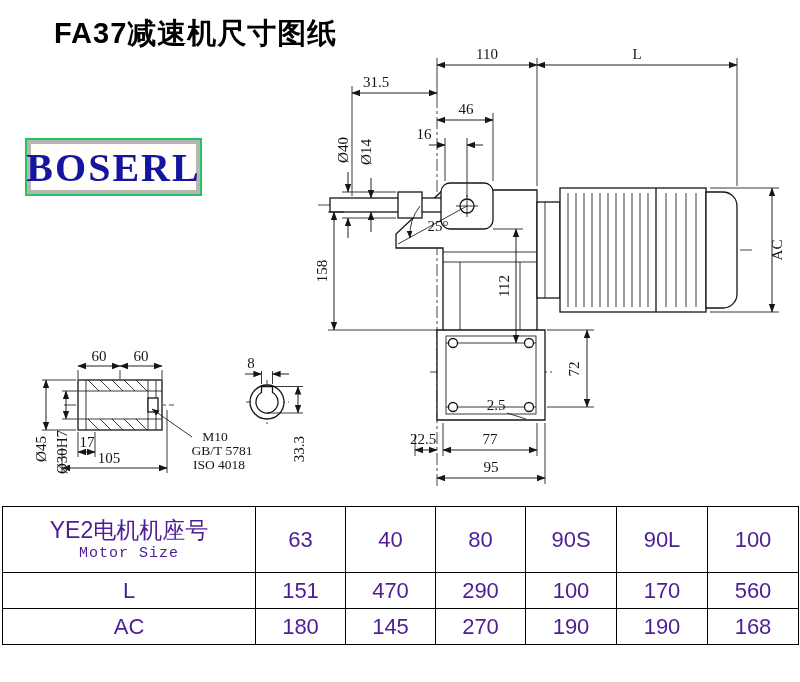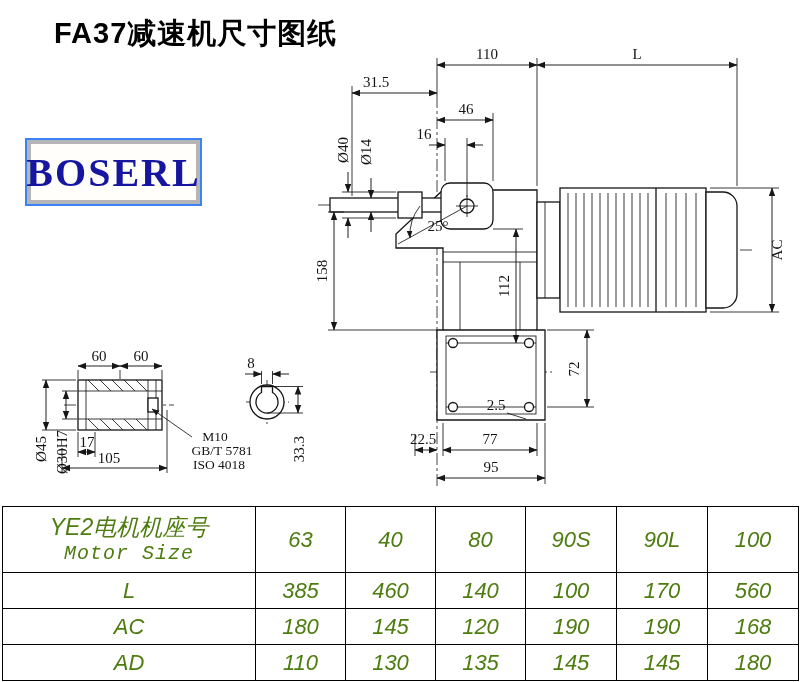--- a/index.html
+++ b/index.html
@@ -1,42 +1,42 @@
 <!DOCTYPE html>
 <html><head>
 <meta charset="utf-8">
 <style>
   * { margin:0; padding:0; box-sizing:border-box; }
   html,body { width:800px; height:682px; background:#fff; font-family:"Liberation Sans",sans-serif; }
   .page { position:relative; width:800px; height:682px; background:#fff; overflow:hidden;padding-left:20px; }
   .title { position:absolute; left:54px; top:14px; font-size:29px; font-weight:700; color:#000;
            letter-spacing:1px; font-family:"Liberation Sans",sans-serif; }
-  .logo { position:absolute; left:25px; top:138px; width:177px; height:68px; background:#fffefa;
-          border:2px solid #3b82f6; box-shadow:inset 0 0 0 4px #b5b5b5;
+  .logo { position:absolute; left:25px; top:138px; width:177px; height:58px; background:#fffefa;
+          border:2px solid #22c55e; box-shadow:inset 0 0 0 4px #b5b5b5;
           display:flex; align-items:center; justify-content:center; }
   .logo span { font-family:"Liberation Serif",serif; font-weight:700; font-size:40px;
                color:#1515a0; letter-spacing:2px; }
   svg.drawing { position:absolute; left:0; top:0; }
   
   .s  { stroke:#161616; stroke-width:1.3; fill:none; }
   .sf { stroke:#161616; stroke-width:1.3; fill:#fff; }
   .t  { stroke:#161616; stroke-width:0.85; fill:none; }
   .cl { stroke:#161616; stroke-width:0.8; fill:none; stroke-dasharray:12 3 3 3; }
   .dim{ stroke:#161616; stroke-width:0.95; fill:none; }
   text.d  { font-family:"Liberation Serif",serif; font-size:15px; fill:#141414; text-anchor:middle; }
   text.ds { font-family:"Liberation Serif",serif; font-size:13.5px; fill:#141414; text-anchor:middle; }
   
   .size-table { position:absolute; top:506px; left:2px; width:796px; border-collapse:collapse;
                 background:#fff; table-layout:fixed; }
   .size-table th, .size-table td { border:1.6px solid #000; text-align:center; vertical-align:middle;
-                font-weight:400; color:#4d7c0f; padding:0;font-style:italic; }
+                font-weight:400; color:#4c1d95; padding:0; }
   .size-table thead th { height:66px; font-size:22px; }
   .size-table tbody td { height:36px; font-size:22px; }
   .hdr-cn { font-size:23px; line-height:1.25; }
-  .hdr-en { font-family:"Liberation Mono",monospace; font-size:20px; letter-spacing:1px; line-height:1.2; }
+  .hdr-en { font-family:"Liberation Mono",monospace; font-size:15px; letter-spacing:1px; line-height:1.2; }
 </style>
 </head>
 <body>
 
 <div class="page">
 
   <h1 class="title">FA37减速机尺寸图纸</h1>
 
   <div class="logo">
     <span>BOSERL</span>
@@ -262,41 +262,32 @@
         <th>40</th>
         <th>80</th>
         <th>90S</th>
         <th>90L</th>
         <th>100</th>
       </tr>
     </thead>
     <tbody>
       <tr>
         <td>L</td>
-        <td>385</td>
-        <td>460</td>
-        <td>140</td>
+        <td>151</td>
+        <td>470</td>
+        <td>290</td>
         <td>100</td>
         <td>170</td>
         <td>560</td>
       </tr>
       <tr>
         <td>AC</td>
         <td>180</td>
         <td>145</td>
-        <td>120</td>
+        <td>270</td>
         <td>190</td>
         <td>190</td>
         <td>168</td>
       </tr>
-      <tr>
-        <td>AD</td>
-        <td>110</td>
-        <td>130</td>
-        <td>135</td>
-        <td>145</td>
-        <td>145</td>
-        <td>180</td>
-      </tr>
     </tbody>
   </table>
 
 </div>
 
 </body></html>

